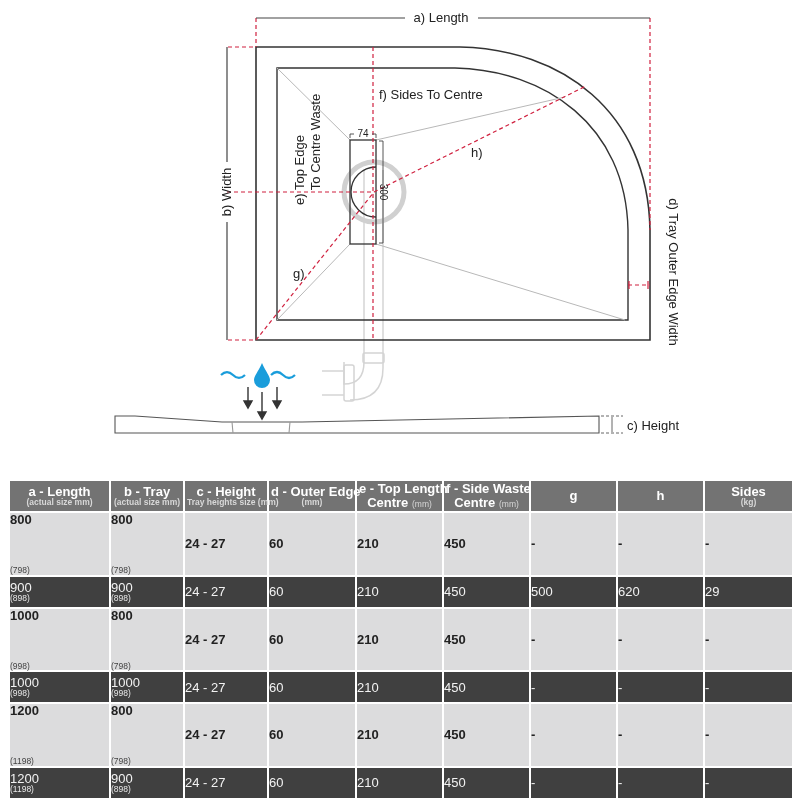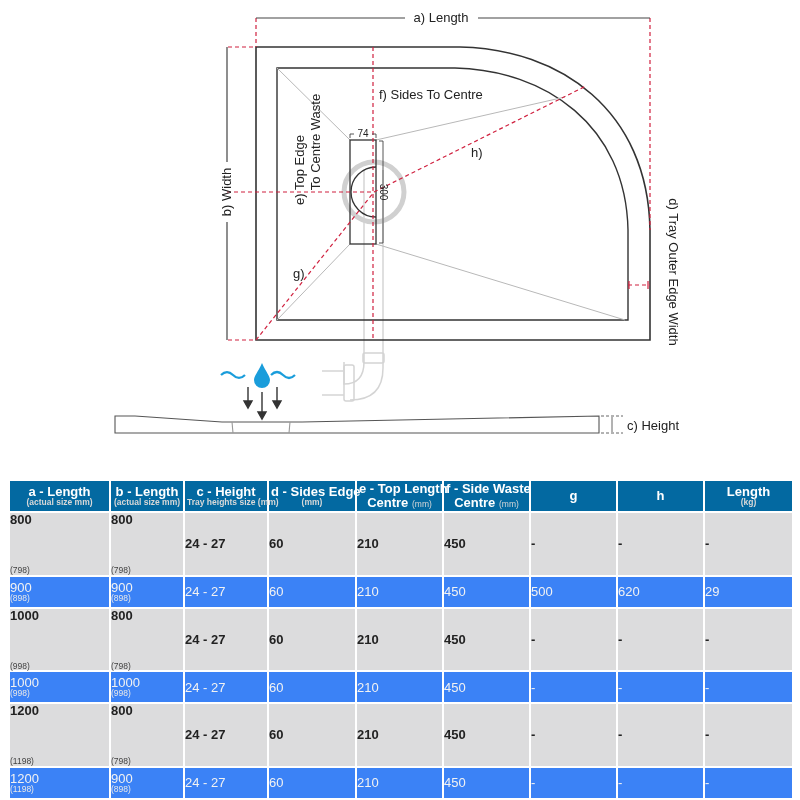--- a/index.html
+++ b/index.html
@@ -5,34 +5,34 @@
     html, body { margin: 0; padding: 0; background: #ffffff; }
     body { width: 800px; height: 800px; position: relative; overflow: hidden; font-family: "Liberation Sans", sans-serif; }
     #diagram { position: absolute; left: 0; top: 0; width: 800px; height: 470px; }
     .lbl { font-family: "Liberation Sans", sans-serif; font-size: 13px; fill: #222; font-stretch: condensed; }
     #spec-table {
       position: absolute; left: 10px; top: 481px; width: 782px;
       border-collapse: collapse; table-layout: fixed;
       font-family: "Liberation Sans", sans-serif;
     }
     #spec-table th {
-      background: #0369a1; color: #ffffff; height: 30px; padding: 0 2px;
+      background: #737373; color: #ffffff; height: 30px; padding: 0 2px;
       border-right: 2px solid #ffffff; border-bottom: 2px solid #ffffff;
       text-align: center; vertical-align: middle; line-height: 1.05;
     }
     #spec-table th .h-main { font-size: 13px; font-weight: bold; display: block; white-space: nowrap; }
     #spec-table th .h-sub { font-size: 8.5px; font-weight: bold; color: #d8d8d8; display: block; white-space: nowrap; }
     #spec-table th .h-inline { font-size: 8.5px; font-weight: normal; color: #d8d8d8; }
     #spec-table td {
       height: 30px; vertical-align: middle; padding: 0;
       border-right: 2px solid #ffffff; border-bottom: 2px solid #ffffff;
       font-size: 13px; font-weight: bold; line-height: 1.0;
     }
     #spec-table tr.light td { background: #dcdcdd; color: #222222; }
-    #spec-table tr.dark td { background: #3b82f6; color: #f2f2f2; font-weight: normal; }
+    #spec-table tr.dark td { background: #404040; color: #f2f2f2; font-weight: normal; }
     #spec-table td .v-main { display: block; font-size: 13px; }
     #spec-table td .v-sub { display: block; font-size: 8.5px; font-weight: normal; }
     #spec-table tr.light td .v-sub { color: #444; margin-top: 40px; }
     #spec-table tr.dark td .v-sub { color: #e8e8e8; }
     #spec-table td:last-child, #spec-table th:last-child { border-right: none; }
   </style>
 </head>
 <body>
 
 <svg id="diagram" viewBox="0 0 800 470" xmlns="http://www.w3.org/2000/svg">
@@ -149,47 +149,47 @@
       <col style="width:87px">
       <col style="width:88px">
   </colgroup>
   <thead>
     <tr>
       <th>
           <span class="h-main">a - Length</span>
           <span class="h-sub">(actual size mm)</span>
         </th>
       <th>
-          <span class="h-main">b - Length</span>
+          <span class="h-main">b - Tray</span>
           <span class="h-sub">(actual size mm)</span>
         </th>
       <th>
           <span class="h-main">c - Height</span>
           <span class="h-sub">Tray heights size (mm)</span>
         </th>
       <th>
-          <span class="h-main">d - Sides Edge</span>
+          <span class="h-main">d - Outer Edge</span>
           <span class="h-sub">(mm)</span>
         </th>
       <th>
           <span class="h-main">e - Top Length</span>
           <span class="h-main"><span>Centre</span> <span class="h-inline">(mm)</span></span>
         </th>
       <th>
           <span class="h-main">f - Side Waste</span>
           <span class="h-main"><span>Centre</span> <span class="h-inline">(mm)</span></span>
         </th>
       <th>
           <span class="h-main">g</span>
         </th>
       <th>
           <span class="h-main">h</span>
         </th>
       <th>
-          <span class="h-main">Length</span>
+          <span class="h-main">Sides</span>
           <span class="h-sub">(kg)</span>
         </th>
     </tr>
   </thead>
   <tbody id="table-body">
 
     <tr class="light">
       <td>
           <span class="v-main">800</span>
           <span class="v-sub">(798)</span>

